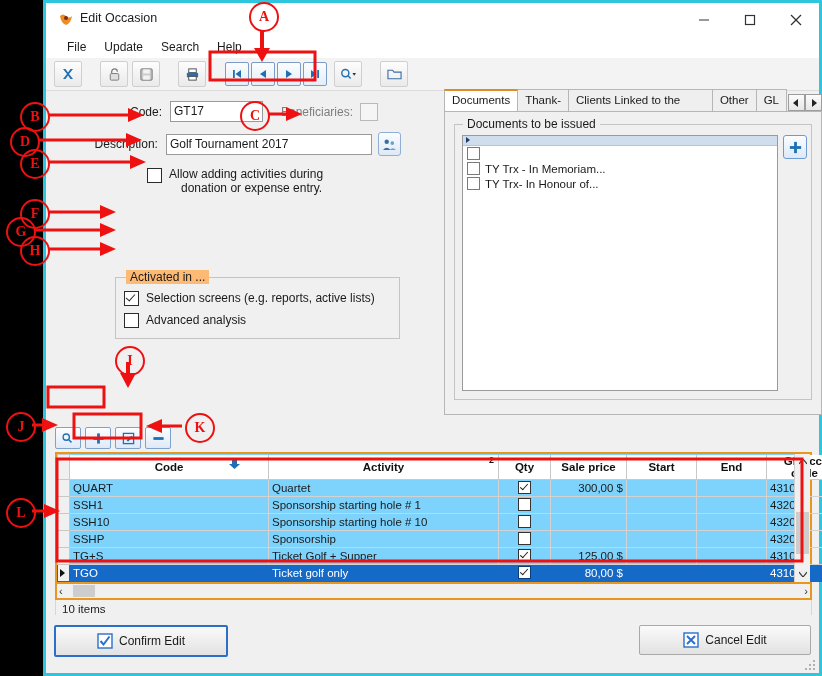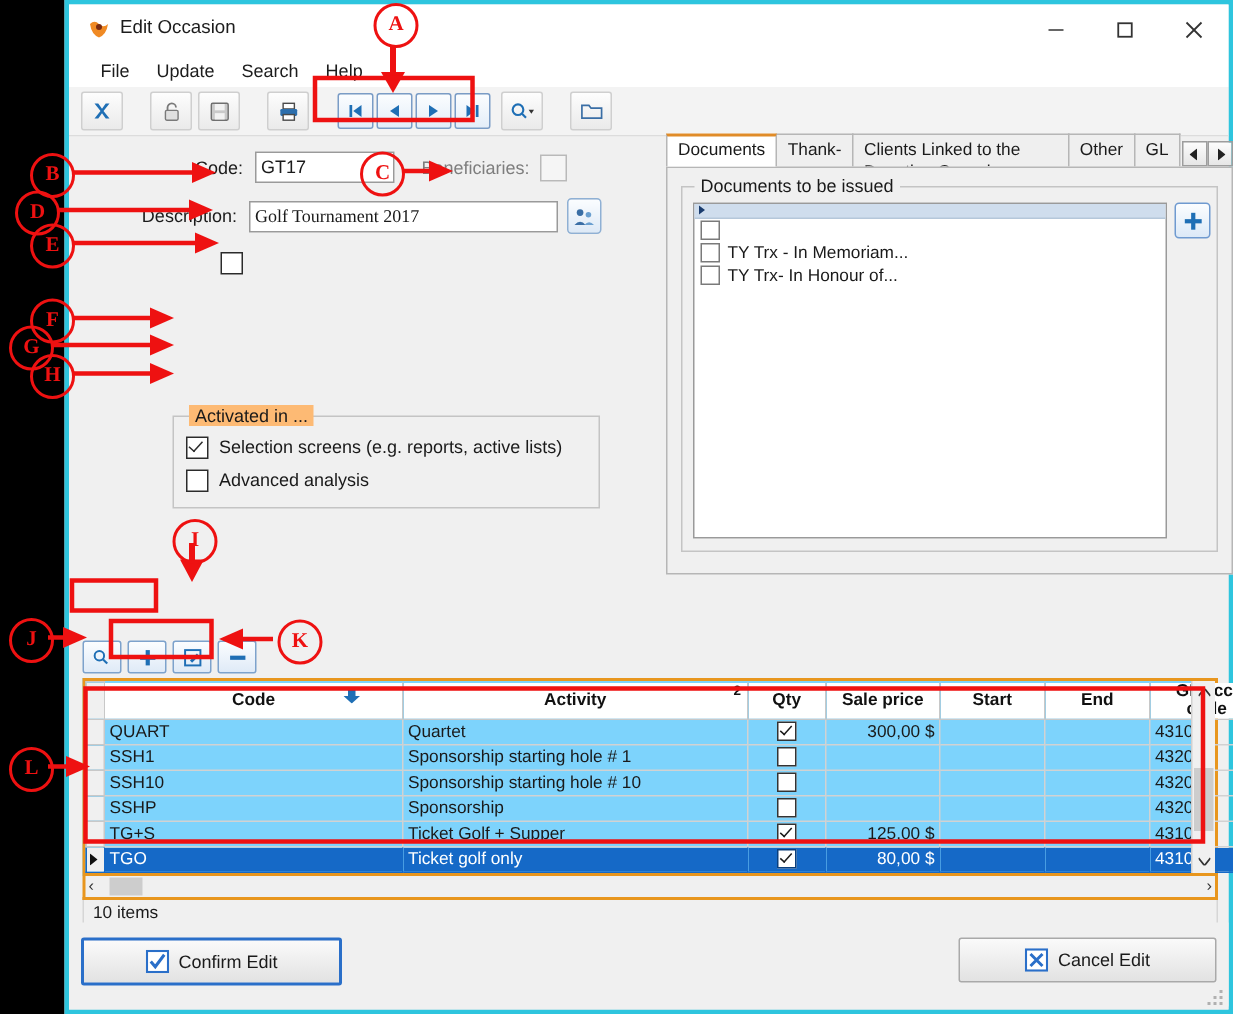--- a/index.html
+++ b/index.html
@@ -27,21 +27,21 @@
   .nbtn{width:22px;height:22px;border:1px solid #7a9cc6;background:linear-gradient(#fbfdff,#e3edf8);
         display:flex;align-items:center;justify-content:center;border-radius:2px;}
   .body-area{position:relative;height:calc(100% - 90px);background:#f0f0f0;}
 
   
   .form{position:absolute;left:0;top:0;width:355px;}
   .row{display:flex;align-items:center;margin-top:10px;}
   .lbl{width:116px;text-align:right;padding-right:8px;font-size:12px;}
   .inp{border:1px solid #9a9a9a;background:#fff;height:19px;line-height:19px;padding:0 3px;font-size:12px;box-sizing:content-box;}
   .inp-code{width:85px;}
-  .inp-desc{width:205px;font-family:Liberation Serif, serif;}
+  .inp-desc{width:205px;}
   .ben-lbl{font-size:12px;color:#7e7e7e;margin-left:18px;}
   .ben-box{width:16px;height:16px;border:1px solid #b9b9b9;background:#f5f5f5;margin-left:7px;}
   .ico-btn{width:22px;height:22px;border:1px solid #8fb0d4;border-radius:3px;
            background:linear-gradient(#fbfdff,#dde9f6);display:flex;align-items:center;justify-content:center;margin-left:6px;}
   .cbrow{display:flex;align-items:flex-start;margin-top:11px;margin-left:101px;}
   .cbox{width:13px;height:13px;border:1px solid #2b2b2b;background:#fff;flex:0 0 auto;margin-top:1px;position:relative;}
   .cbox.checked::after{content:"";position:absolute;left:3px;top:0px;width:4px;height:8px;border:solid #2b2b2b;border-width:0 1.6px 1.6px 0;transform:rotate(42deg);}
   .cbtxt{margin-left:7px;font-size:12px;line-height:14px;}
   .group{position:absolute;left:69px;top:186px;width:285px;border:1px solid #c4c4c4;padding:12px 8px 10px 8px;box-sizing:border-box;}
   .group-title{position:absolute;left:10px;top:-8px;background:#fdba74;padding:0 4px;font-size:12px;}
@@ -50,21 +50,21 @@
 
   
   .rpanel{position:absolute;left:398px;top:-2px;width:378px;height:300px;}
   .tabstrip{display:flex;align-items:flex-end;height:22px;position:relative;}
   .tab{border:1px solid #b6b6b6;border-bottom:none;background:#efefef;padding:3px 7px 3px 7px;font-size:11.5px;
        margin-right:-1px;height:15px;line-height:15px;box-sizing:content-box;}
   .tab.active{background:#fff;border-top:2px solid #e08b28;position:relative;z-index:3;padding-top:2px;}
   .tabscroll{display:flex;margin-left:2px;}
   .tsb{width:15px;height:15px;border:1px solid #9d9d9d;background:linear-gradient(#fcfcfc,#e6e6e6);
        display:flex;align-items:center;justify-content:center;font-size:8px;}
-  .tabbody{border:1px solid #b6b6b6;background:#f0f0f0;height:272px;box-sizing:border-box;position:relative;}
+  .tabbody{border:1px solid #b6b6b6;background:#f0f0f0;height:304px;box-sizing:border-box;position:relative;}
   .dgroup{position:absolute;left:9px;top:12px;right:9px;bottom:14px;border:1px solid #c4c4c4;}
   .dgroup-title{position:absolute;left:8px;top:-8px;background:#f0f0f0;padding:0 4px;font-size:12px;}
   .dlist{position:absolute;left:7px;top:10px;right:33px;bottom:8px;border:1px solid #9a9a9a;background:#fff;}
   .dlist-hdr{height:9px;background:#cfdded;border-bottom:1px solid #b5c7da;position:relative;}
   .dlist-hdr::before{content:"";position:absolute;left:3px;top:1px;border-left:4px solid #1a3c6e;border-top:3px solid transparent;border-bottom:3px solid transparent;}
   .ditem{display:flex;align-items:center;padding:1px 4px;font-size:11.5px;}
   .dcb{width:11px;height:11px;border:1px solid #7a7a7a;background:#fff;margin-right:5px;flex:0 0 auto;}
   .plusbtn{position:absolute;right:4px;top:10px;width:22px;height:22px;border:1px solid #6f9ad0;border-radius:3px;
            background:linear-gradient(#fbfdff,#dce9f7);display:flex;align-items:center;justify-content:center;}
 
@@ -231,20 +231,24 @@
               <circle cx="5" cy="4" r="2.4" fill="#3a6ea5"></circle>
               <circle cx="11" cy="5.5" r="2" fill="#6a9fd0"></circle>
               <path d="M1 13 q4 -5 8 0 z" fill="#3a6ea5"></path>
               <path d="M8 13 q3.5 -4 7 0 z" fill="#6a9fd0"></path>
             </svg>
         </div>
       </div>
 
       <div class="cbrow">
         <div class="cbox"></div>
+        <div class="cbtxt">
+          <div>Allow adding activities during</div>
+          <div style="margin-left:12px">donation or expense entry.</div>
+        </div>
       </div>
 
       <div class="group">
         <div class="group-title">Activated in ...</div>
         <div class="grow">
           <div class="cbox checked"></div>
           <div class="cbtxt">Selection screens (e.g. reports, active lists)</div>
         </div>
         <div class="grow">
           <div class="cbox"></div>

